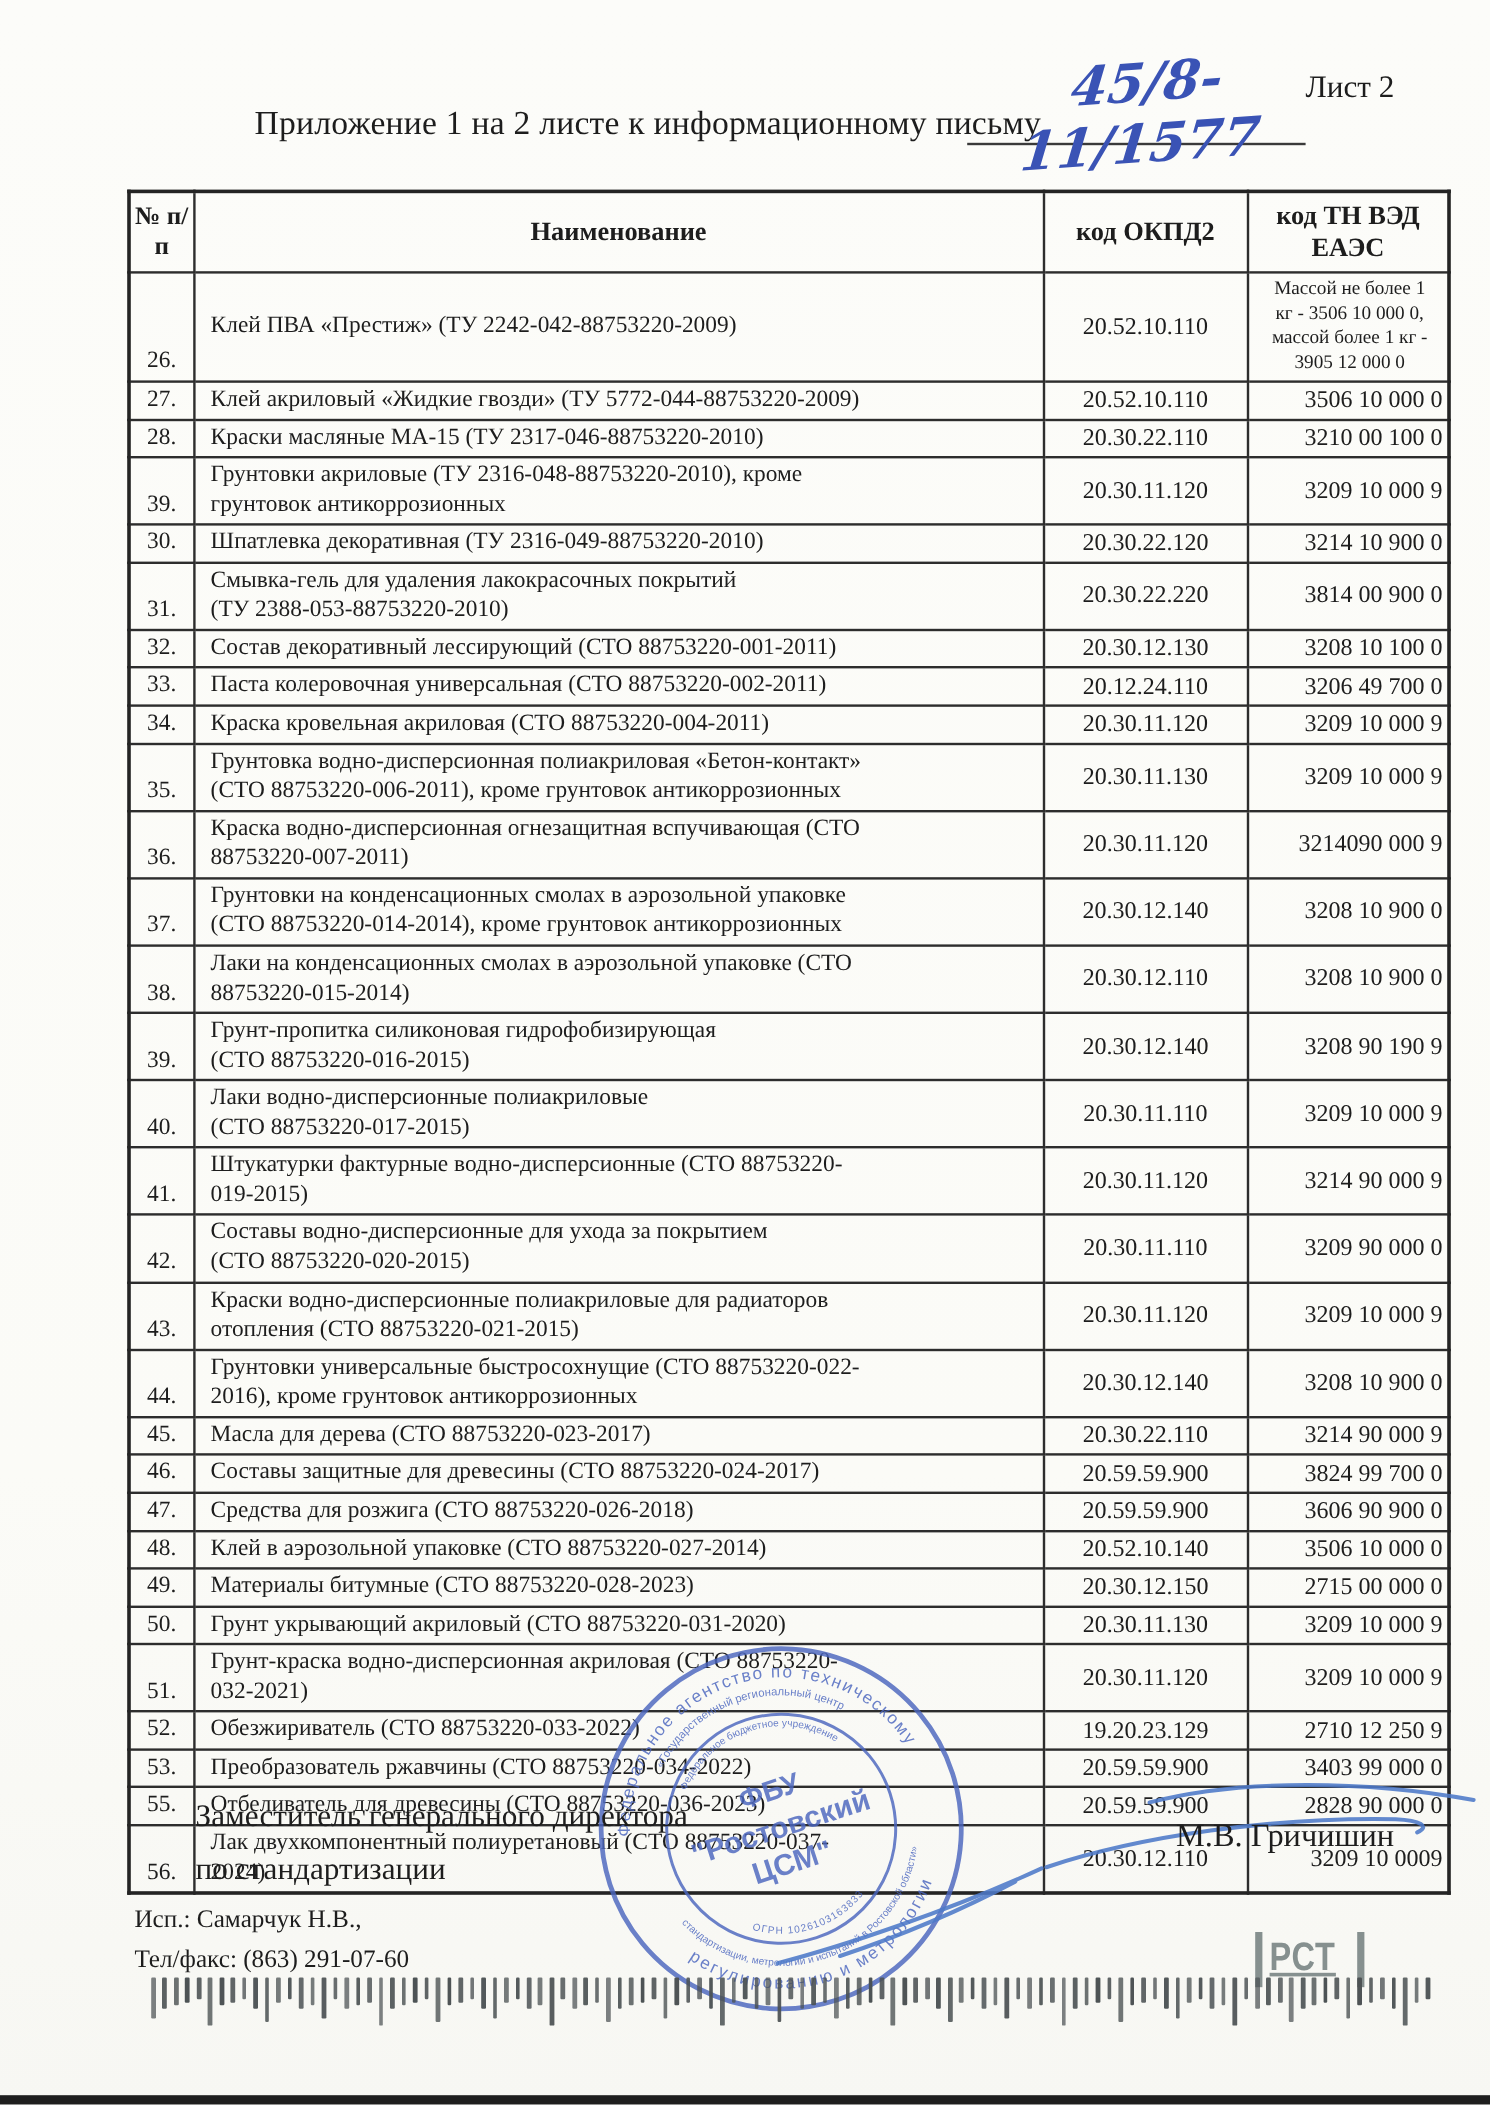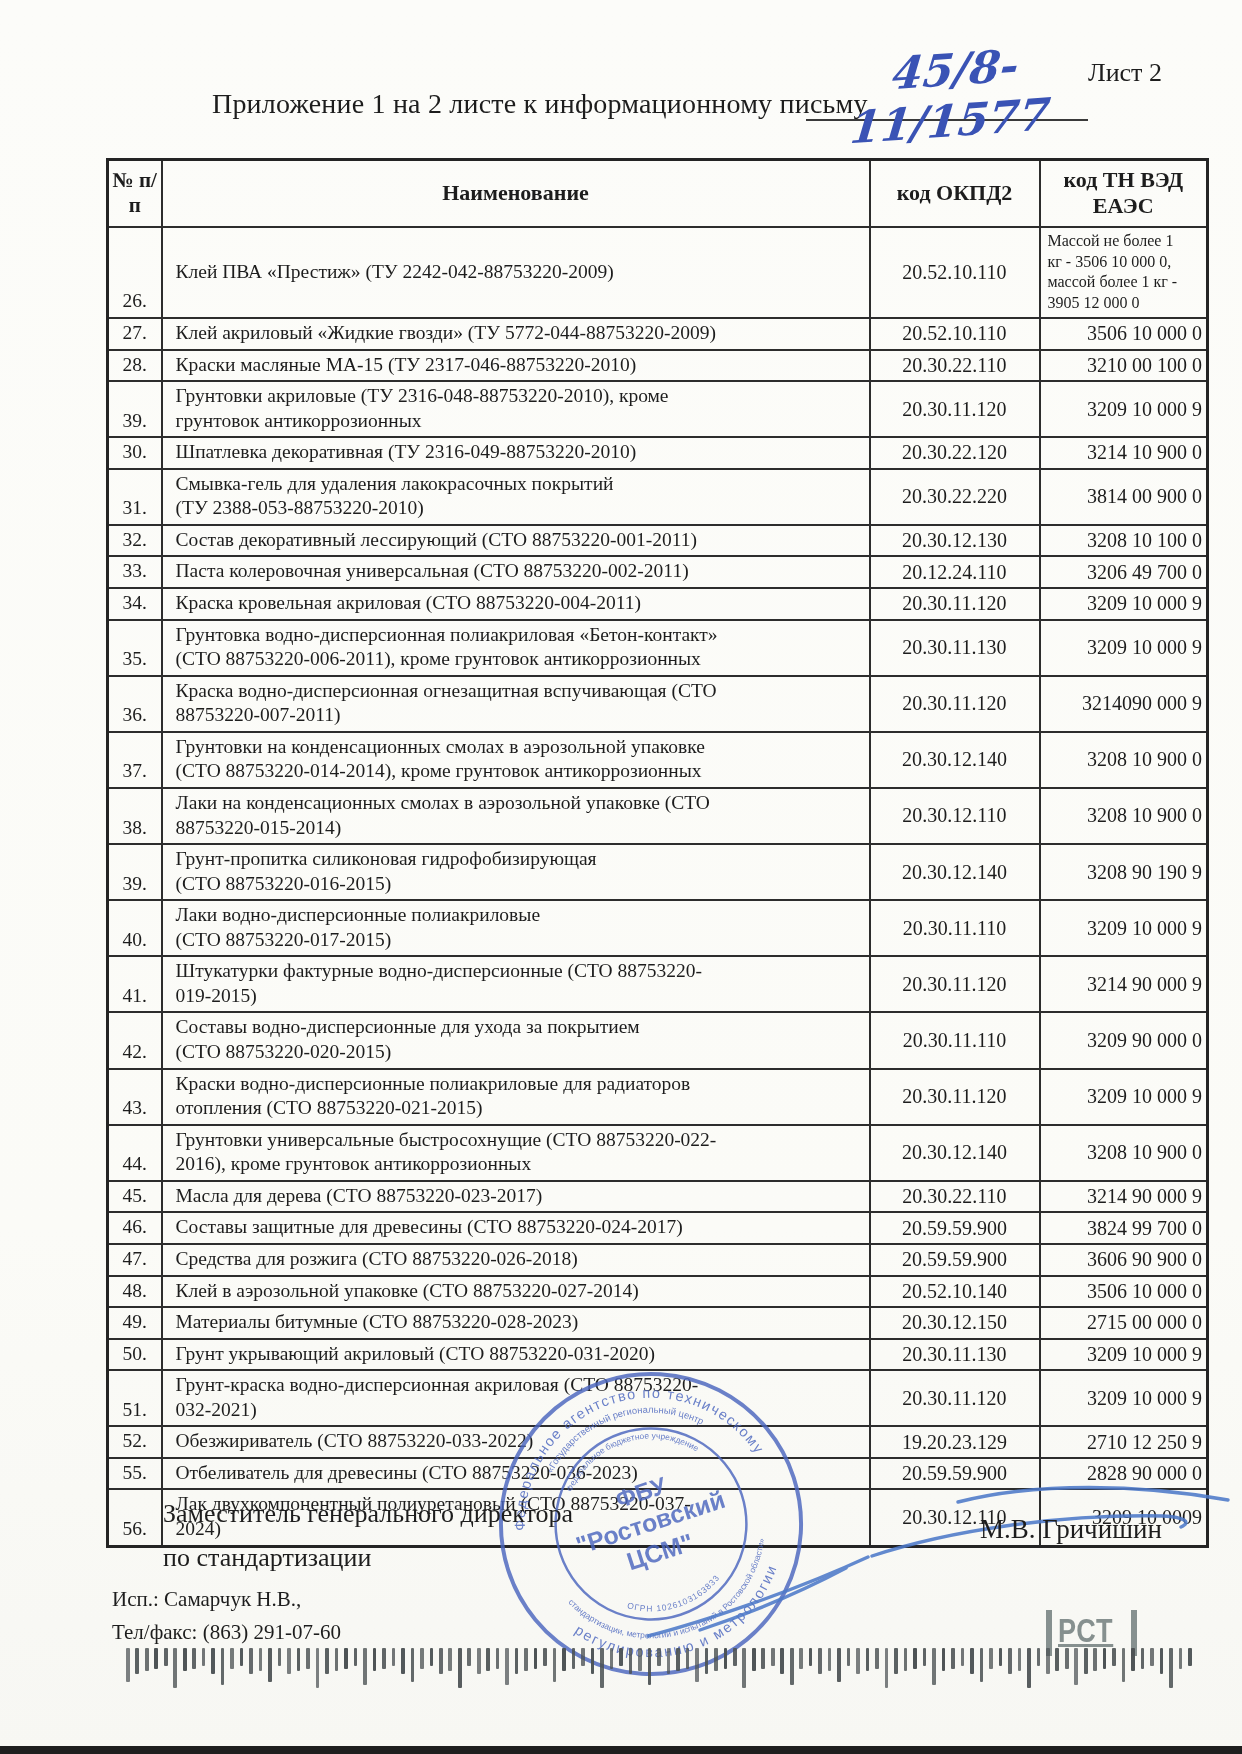--- a/index.html
+++ b/index.html
@@ -22,21 +22,21 @@
   table.doc col.w-okpd{width:170px;} table.doc col.w-tnved{width:168px;}
   table.doc th, table.doc td{border:2.2px solid #2d2d2d;}
   table.doc{border:3px solid #242424;}
   th{font-weight:bold; font-size:22px; padding:6px 4px; line-height:1.2; text-align:center; vertical-align:middle;}
   th.h-num{font-size:21px; padding:6px 2px;}
   td{font-size:19.5px; line-height:1.26;}
   .c-num{vertical-align:bottom; text-align:center; padding:1px 2px 3px;}
   .c-name{vertical-align:middle; text-align:left; padding:2px 8px 3px 13px; white-space:pre-line;}
   .c-okpd{vertical-align:middle; text-align:center; padding:2px 4px; font-size:20px;}
   .c-tnved{vertical-align:middle; text-align:right; padding:2px 4px; font-size:20px; white-space:pre-line;}
-  .c-tnved.small{font-size:16px; line-height:1.3; text-align:left; padding:3px 4px 3px 7px;}
+  .c-tnved.small{font-size:16px; line-height:1.3; text-align:center; padding:3px 4px 3px 7px;}
   .sig-title{position:absolute; left:163px; top:1492px; font-size:26px; line-height:1.68;}
   .sig-name{position:absolute; left:980px; top:1514px; font-size:27px;}
   .executor{position:absolute; left:112px; top:1583px; font-size:21px; line-height:1.55;}
   .rst{position:absolute; left:1046px; top:1610px; display:flex; align-items:flex-start; gap:6px; color:#86908f;text-decoration:underline;}
   .rst .bar{width:6px; height:46px; background:#86908f;}
   .rst .txt{font-family:"Liberation Sans", sans-serif; font-weight:bold; font-size:33px; letter-spacing:1px; transform:scaleX(.82); transform-origin:left; margin-top:2px;}
   .ruler{position:absolute; left:126px; top:1648px; width:1080px; white-space:nowrap;}
   .ruler .tick{display:inline-block; width:3.6px; margin-right:5.9px; background:#4b5153; vertical-align:top; border-radius:1px;}
   .stamp{position:absolute; left:492px; top:1365px; width:318px; height:318px; opacity:.82; pointer-events:none;}
   .signature{position:absolute; left:0; top:0; width:1242px; height:1754px; pointer-events:none;}
@@ -238,20 +238,26 @@
           <td class="c-name">Грунт-краска водно-дисперсионная акриловая (СТО 88753220-
 032-2021)</td>
           <td class="c-okpd">20.30.11.120</td>
           <td class="c-tnved">3209 10 000 9</td>
         </tr>
         <tr>
           <td class="c-num">52.</td>
           <td class="c-name">Обезжириватель (СТО 88753220-033-2022)</td>
           <td class="c-okpd">19.20.23.129</td>
           <td class="c-tnved">2710 12 250 9</td>
+        </tr>
+        <tr>
+          <td class="c-num">53.</td>
+          <td class="c-name">Преобразователь ржавчины (СТО 88753220-034-2022)</td>
+          <td class="c-okpd">20.59.59.900</td>
+          <td class="c-tnved">3403 99 000 0</td>
         </tr>
         <tr>
           <td class="c-num">55.</td>
           <td class="c-name">Отбеливатель для древесины (СТО 88753220-036-2023)</td>
           <td class="c-okpd">20.59.59.900</td>
           <td class="c-tnved">2828 90 000 0</td>
         </tr>
         <tr>
           <td class="c-num">56.</td>
           <td class="c-name">Лак двухкомпонентный полиуретановый (СТО 88753220-037-

